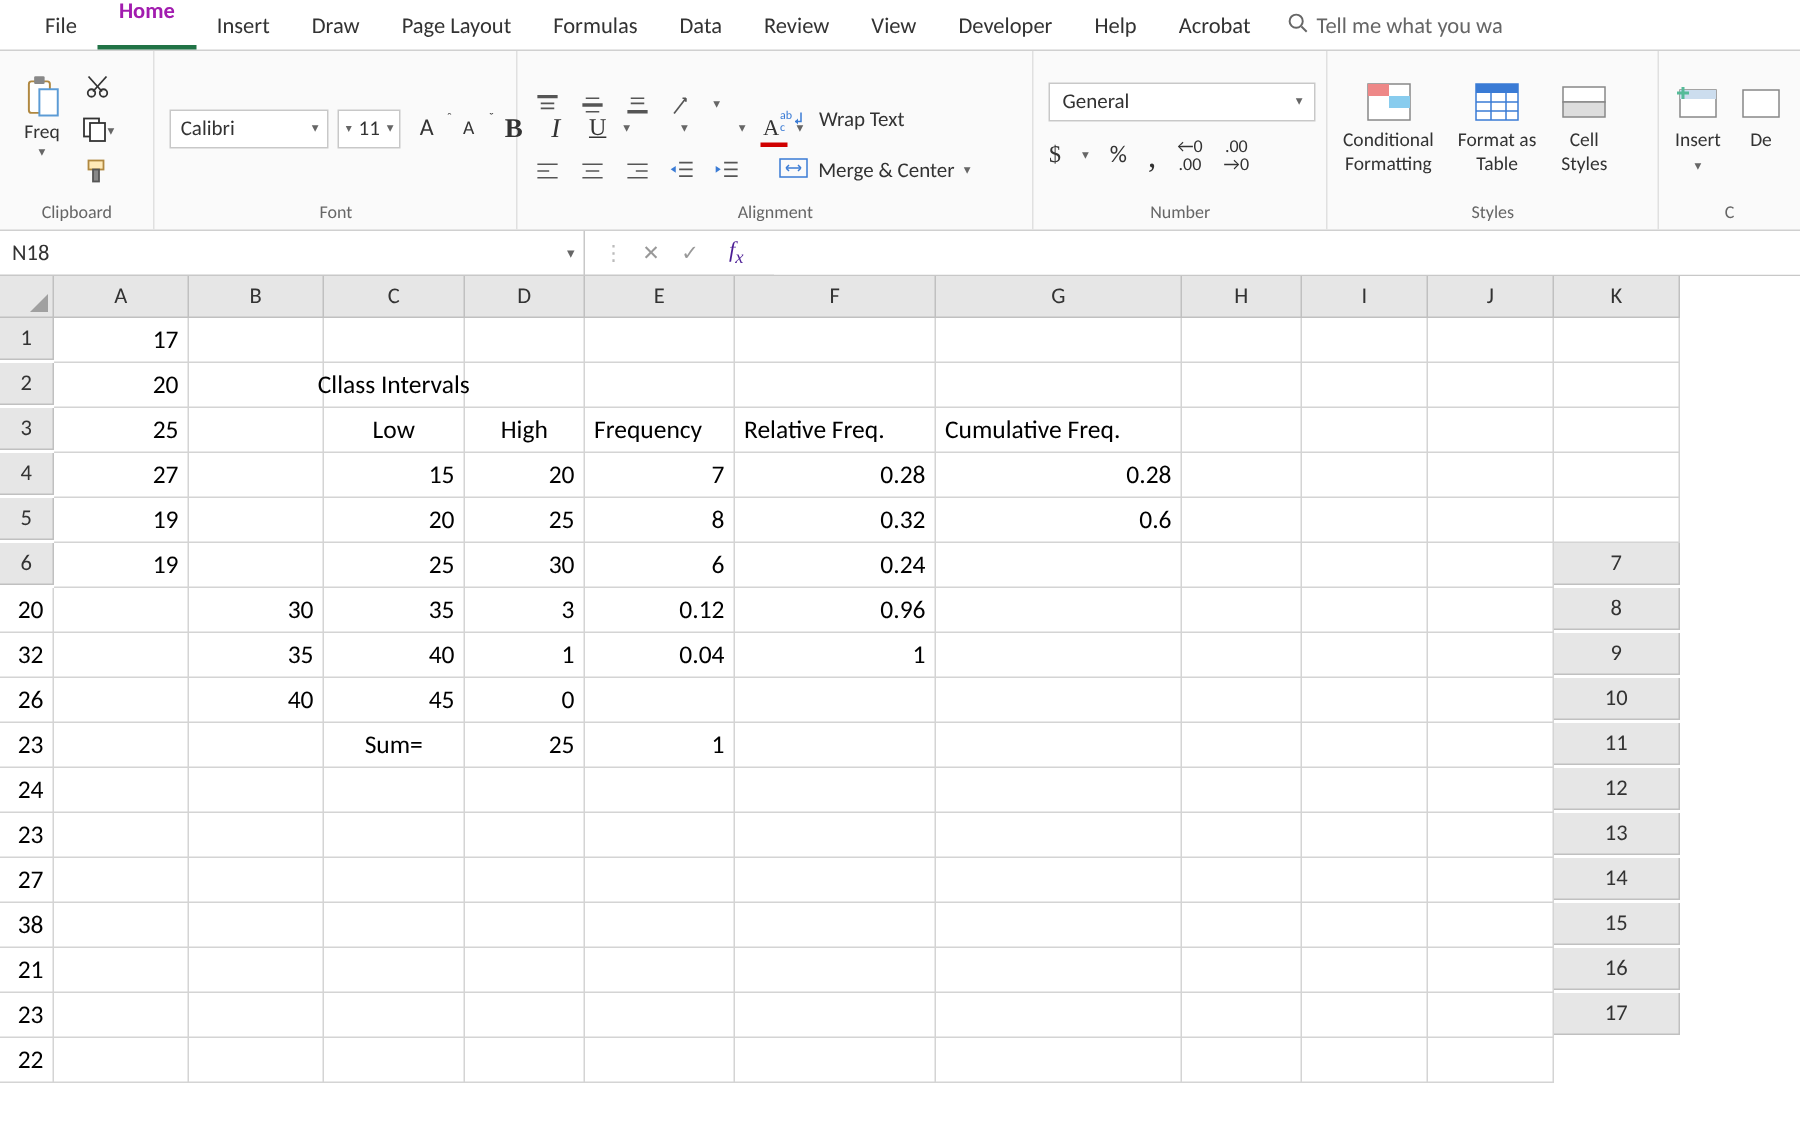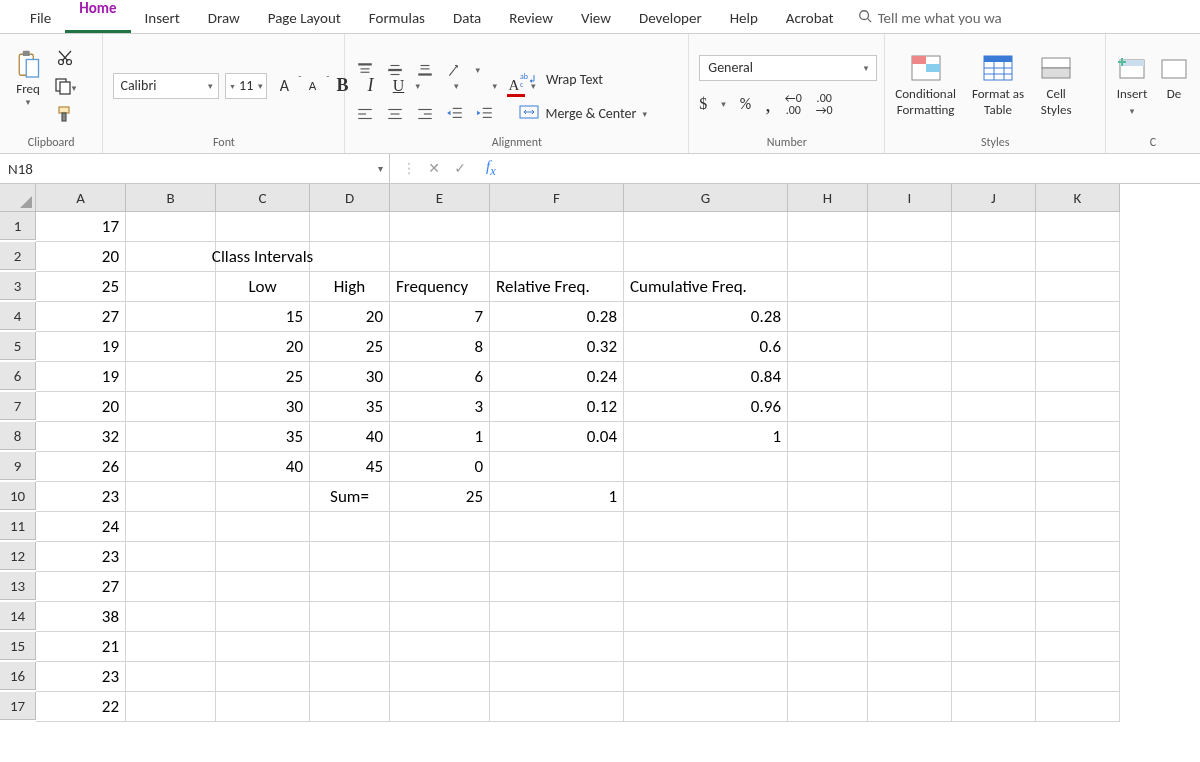--- a/index.html
+++ b/index.html
@@ -167,21 +167,21 @@
     border-right:1px solid #c8c8c8;
     display:flex;
     align-items:center;
     padding:0 8px;
     font-size:15px;
     position:relative;
   }
   .namebox .dd2 { position:absolute; right:6px; font-size:10px; color:#666;}
   .fx-btns { display:flex; align-items:center; gap:10px; padding:0 12px; color:#999;}
   .fx-btns .btn { cursor:pointer; width:16px; text-align:center;}
-  .fx-label { font-style:italic; font-family:"Times New Roman",serif; color:#3b82f6; font-size:15px; padding:0 8px;}
+  .fx-label { font-style:italic; font-family:"Times New Roman",serif; color:#4c1d95; font-size:15px; padding:0 8px;}
   .fx-input { flex:1; height:100%; border:none; outline:none; font-size:15px; padding:0 6px;}
 
   
   .grid {
     display:grid;
     grid-template-columns: 36px 90px 90px 94px 80px 100px 134px 164px 80px 84px 84px 84px;
     font-size:16px;
   }
   .colhdr, .rowhdr, .corner {
     background:#e6e6e6;
@@ -610,21 +610,20 @@
     <div class="cell"></div>
     <div class="cell"></div>
     <div class="cell"></div>
     <div class="rowhdr">6</div>
     <div class="cell num">19</div>
     <div class="cell"></div>
     <div class="cell num">25</div>
     <div class="cell num">30</div>
     <div class="cell num">6</div>
     <div class="cell num">0.24</div>
-    <div class="cell num">0.84</div>
     <div class="cell"></div>
     <div class="cell"></div>
     <div class="cell"></div>
     <div class="cell"></div>
     <div class="rowhdr">7</div>
     <div class="cell num">20</div>
     <div class="cell"></div>
     <div class="cell num">30</div>
     <div class="cell num">35</div>
     <div class="cell num">3</div>

